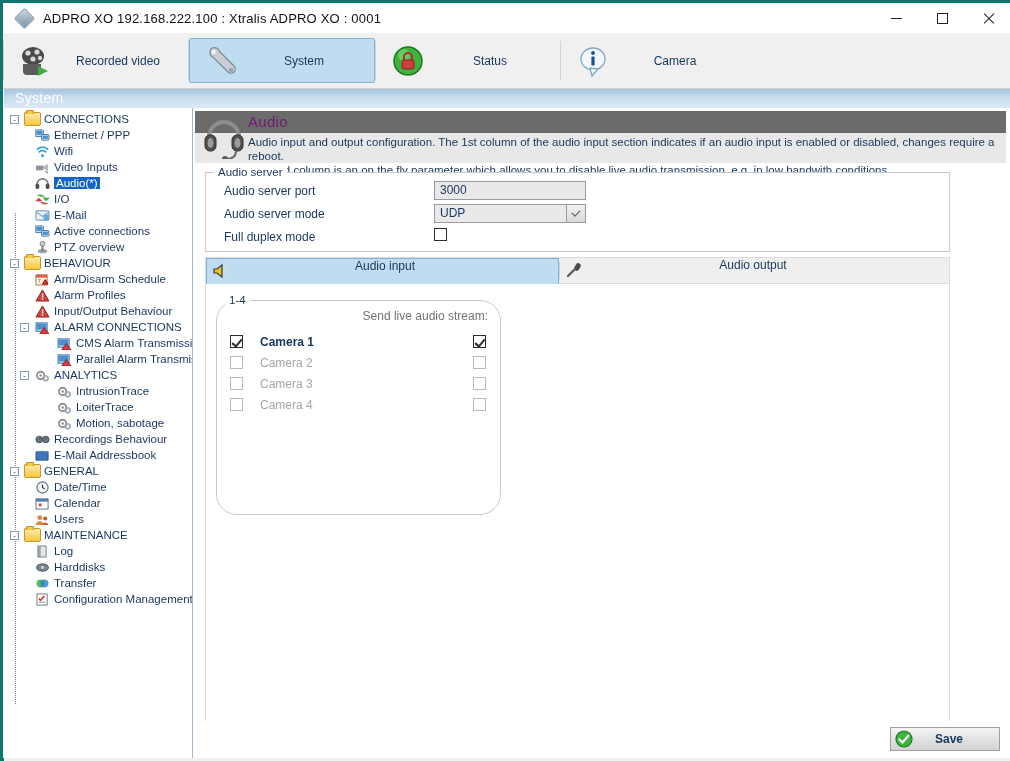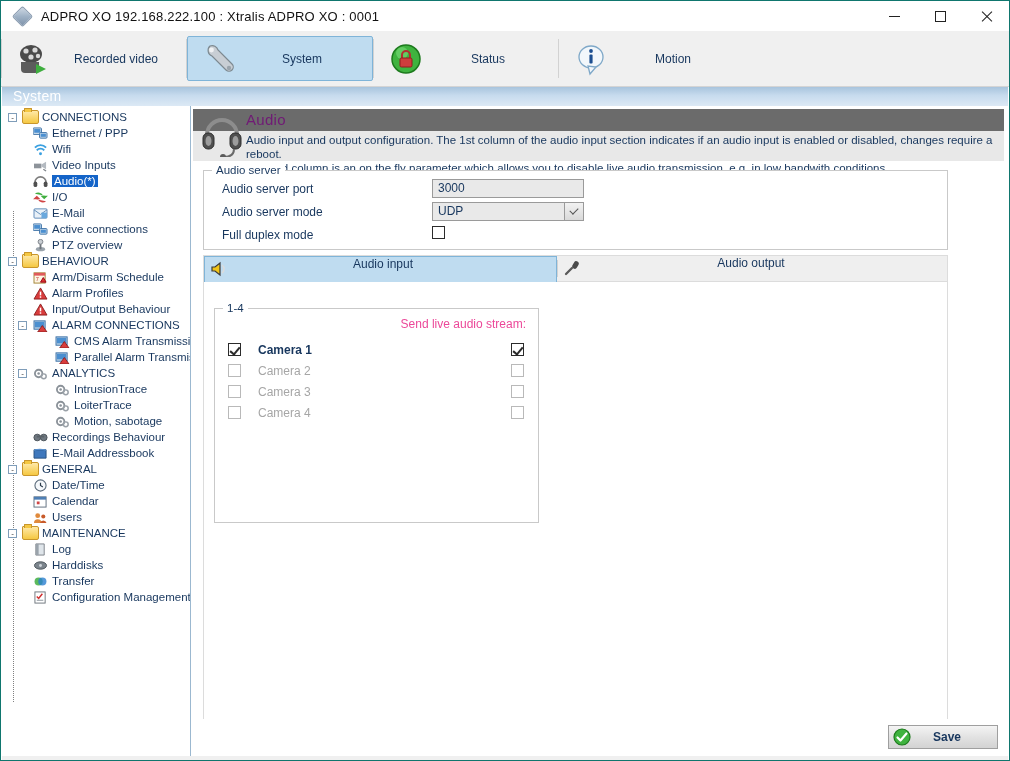--- a/index.html
+++ b/index.html
@@ -14,21 +14,21 @@
     font-family: "Liberation Sans", sans-serif;
     font-size: 12px;
     color: #17365d;
   }
 
   #app {
     position: relative;
     width: 1010px;
     height: 761px;
     box-sizing: border-box;
-    border: 1px solid #0f766e;
+    border: 3px solid #0f766e;
     background: #ffffff;
   }
 
   
   .titlebar {
     position: absolute;
     left: 0; top: 0;
     width: 1008px; height: 30px;
     background: #ffffff;
     display: flex;
@@ -359,26 +359,26 @@
   
   .tabpanel {
     position: absolute;
     left: 12px; top: 176px;
     width: 745px; height: 440px;
     background: #ffffff;
     border: 1px solid #dcdcdc;
     border-top: none;
     box-sizing: border-box;
   }
-  .cam-group { left: 10px; top: 26px; width: 325px; height: 215px; }
+  .cam-group { left: 10px; top: 16px; width: 285px; height: 215px; border-radius: 21px; }
   .send-hdr {
     position: absolute;
     right: 12px; top: 8px;
     font-size: 12px;
-    color: #ec4899;
+    color: #737373;
     white-space: nowrap;
   }
   .cam-row {
     position: absolute;
     left: 0; width: 100%;
     height: 21px;
   }
   .cam-row .cb-left { position: absolute; left: 13px; top: 3px; }
   .cam-row .cb-right { position: absolute; right: 14px; top: 3px; }
   .cam-row .cname {
@@ -500,21 +500,21 @@
 
     <div class="nav-item">
       <span class="nav-ico">
         <svg width="34" height="34" viewBox="0 0 34 34">
           <ellipse cx="17" cy="15" rx="12" ry="11" fill="#f2f7fb" stroke="#7fa8c8" stroke-width="1.3"></ellipse>
           <path d="M14 24 l2 8 l6 -7 z" fill="#f2f7fb" stroke="#7fa8c8" stroke-width="1.3"></path>
           <circle cx="17" cy="9" r="1.9" fill="#1d4f91"></circle>
           <rect x="15.4" y="12.5" width="3.2" height="9" rx="1" fill="#1d4f91"></rect>
         </svg>
       </span>
-      <span class="nav-label">Motion</span>
+      <span class="nav-label">Camera</span>
     </div>
   </div>
 
   <div class="syshdr">System</div>
 
   <div class="sidebar">
     <div class="dots"></div>
     <div id="tree-host">
         <div class="tree-row lvl0">
           <span class="exp">-</span>

